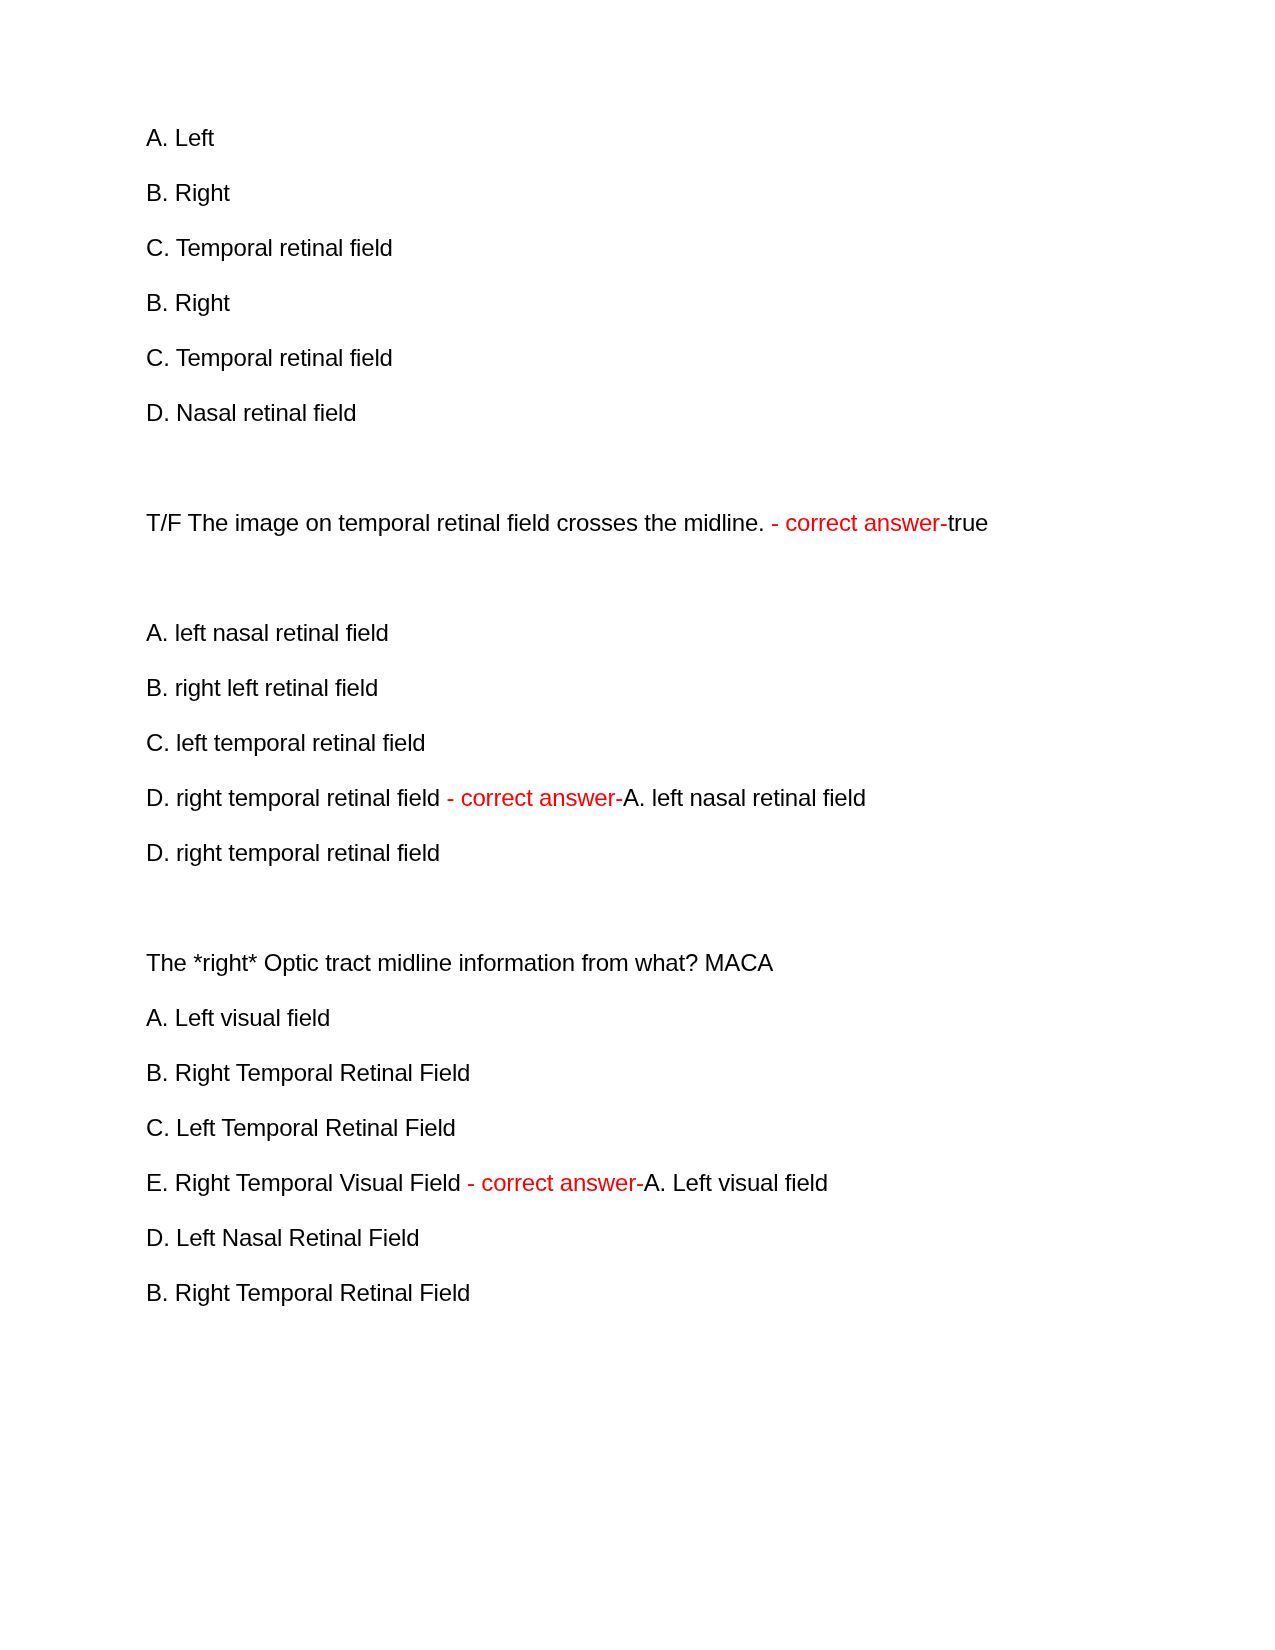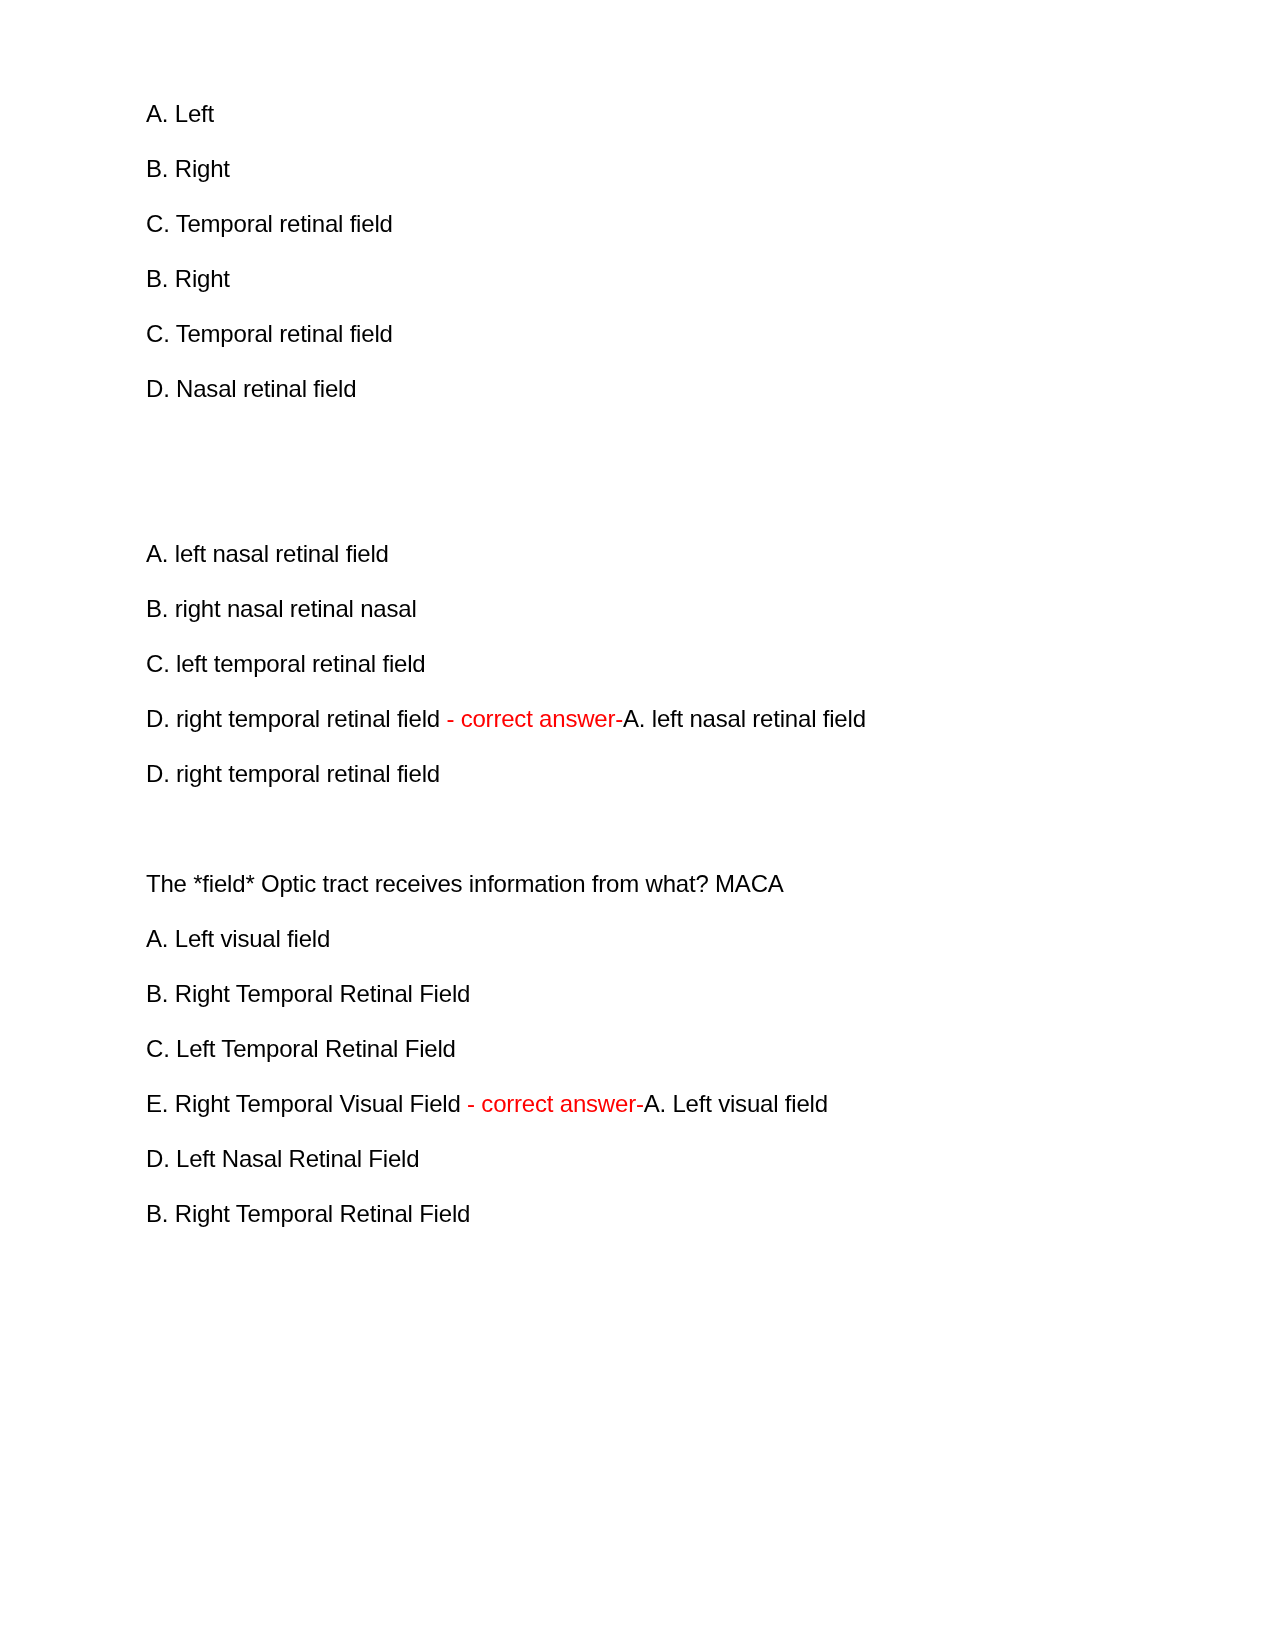--- a/index.html
+++ b/index.html
@@ -14,21 +14,21 @@
     font-family: "Liberation Sans", "DejaVu Sans", sans-serif;
   }
   .page {
     position: relative;
     width: 1275px;
     height: 1650px;
     background: var(--paper, #ffffff);
     overflow: hidden;
   }
   .content {
-    padding: 86px 60px 0 146px;
+    padding: 110px 60px 0 146px;
   }
   .line {
     height: 55px;
     line-height: 55px;
     font-size: 24px;
     letter-spacing: -0.2px;
     color: var(--ink, #000000);
     white-space: pre;
   }
   .line.spacer {
@@ -42,28 +42,29 @@
 
 <div class="page">
   <div class="content">
       <div class="line"><span class="seg">A. Left</span></div>
       <div class="line"><span class="seg">B. Right</span></div>
       <div class="line"><span class="seg">C. Temporal retinal field</span></div>
       <div class="line"><span class="seg">B. Right</span></div>
       <div class="line"><span class="seg">C. Temporal retinal field</span></div>
       <div class="line"><span class="seg">D. Nasal retinal field</span></div>
       <div class="line spacer"></div>
+      <div class="line"><span class="seg">T/F The image on temporal retinal field crosses the midline. </span><span class="seg red">- correct answer-</span><span class="seg">true</span></div>
       <div class="line spacer"></div>
       <div class="line"><span class="seg">A. left nasal retinal field</span></div>
-      <div class="line"><span class="seg">B. right nasal retinal nasal</span></div>
+      <div class="line"><span class="seg">B. right left retinal field</span></div>
       <div class="line"><span class="seg">C. left temporal retinal field</span></div>
       <div class="line"><span class="seg">D. right temporal retinal field </span><span class="seg red">- correct answer-</span><span class="seg">A. left nasal retinal field</span></div>
       <div class="line"><span class="seg">D. right temporal retinal field</span></div>
       <div class="line spacer"></div>
-      <div class="line"><span class="seg">The *field* Optic tract receives information from what? MACA</span></div>
+      <div class="line"><span class="seg">The *right* Optic tract midline information from what? MACA</span></div>
       <div class="line"><span class="seg">A. Left visual field</span></div>
       <div class="line"><span class="seg">B. Right Temporal Retinal Field</span></div>
       <div class="line"><span class="seg">C. Left Temporal Retinal Field</span></div>
       <div class="line"><span class="seg">E. Right Temporal Visual Field </span><span class="seg red">- correct answer-</span><span class="seg">A. Left visual field</span></div>
       <div class="line"><span class="seg">D. Left Nasal Retinal Field</span></div>
       <div class="line"><span class="seg">B. Right Temporal Retinal Field</span></div>
     </div>
 </div>
 
 </body></html>

